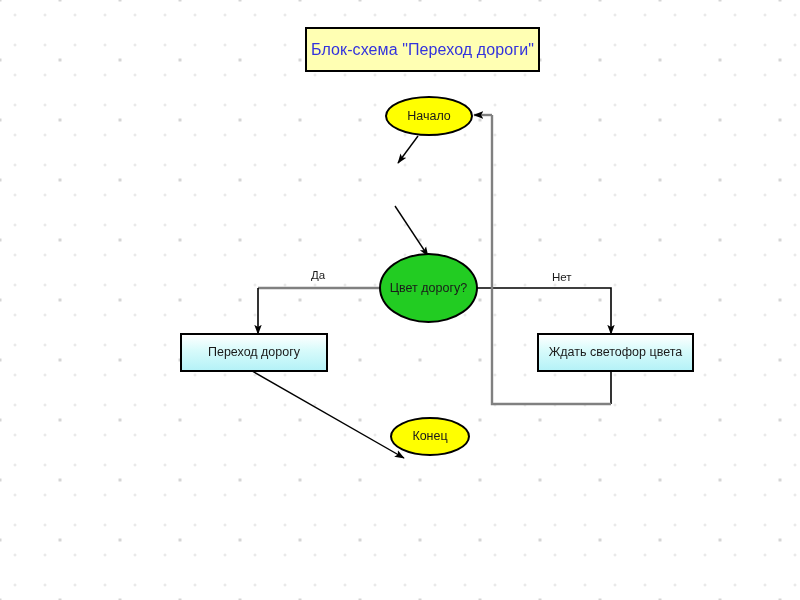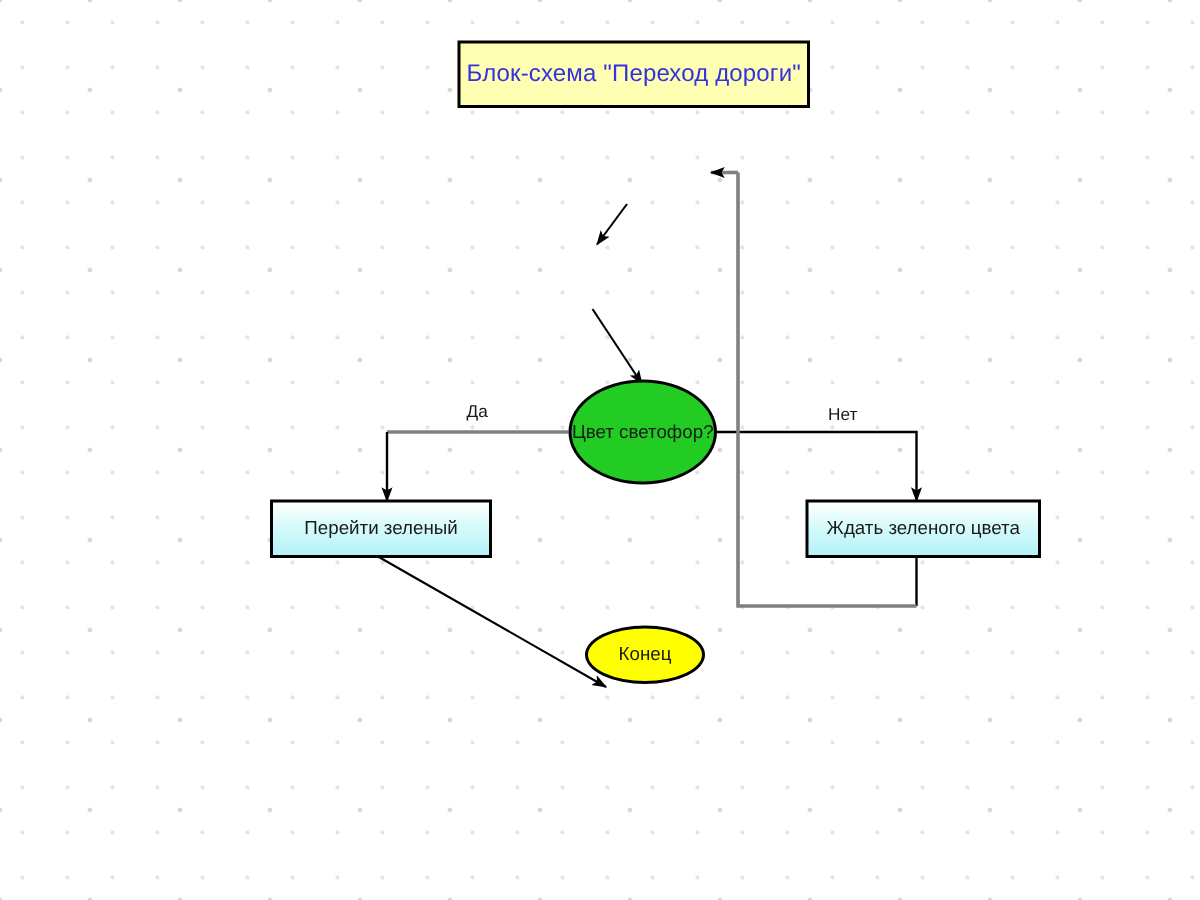--- a/index.html
+++ b/index.html
@@ -100,27 +100,28 @@
 
     <path d="M 611,372 L 611,404" stroke="#000000" stroke-width="1.6" fill="none"></path>
     <path d="M 611,404 L 492,404 L 492,115" stroke="#808080" stroke-width="2.4" fill="none"></path>
     <path d="M 492,115 L 474,115" stroke="#808080" stroke-width="2.4" fill="none" marker-end="url(#arrowBlack)"></path>
 
     <path d="M 252,371 L 404,458" stroke="#000000" stroke-width="1.4" fill="none" marker-end="url(#arrowBlack)"></path>
   </svg>
 
   <div class="node title-box" style="left:305px; top:27px; width:235px; height:45px;">Блок-схема "Переход дороги"</div>
 
+  <div class="node ellipse" style="left:385px; top:96px; width:88px; height:40px;">Начало</div>
 
 
-  <div class="node decision-circle" style="left:379px; top:253px; width:99px; height:70px;">Цвет светофор?</div>
+  <div class="node decision-circle" style="left:379px; top:253px; width:99px; height:70px;">Цвет дорогу?</div>
 
-  <div class="node proc-rect" style="left:180px; top:333px; width:148px; height:39px;">Перейти зеленый</div>
+  <div class="node proc-rect" style="left:180px; top:333px; width:148px; height:39px;">Переход дорогу</div>
 
-  <div class="node proc-rect" style="left:537px; top:333px; width:157px; height:39px;">Ждать зеленого цвета</div>
+  <div class="node proc-rect" style="left:537px; top:333px; width:157px; height:39px;">Ждать светофор цвета</div>
 
   <div class="node ellipse" style="left:390px; top:417px; width:80px; height:39px;">Конец</div>
 
   <div class="edge-label" style="left:311px; top:269px;">Да</div>
 
   <div class="edge-label" style="left:552px; top:271px;">Нет</div>
 
 </div>
 
 </body></html>

